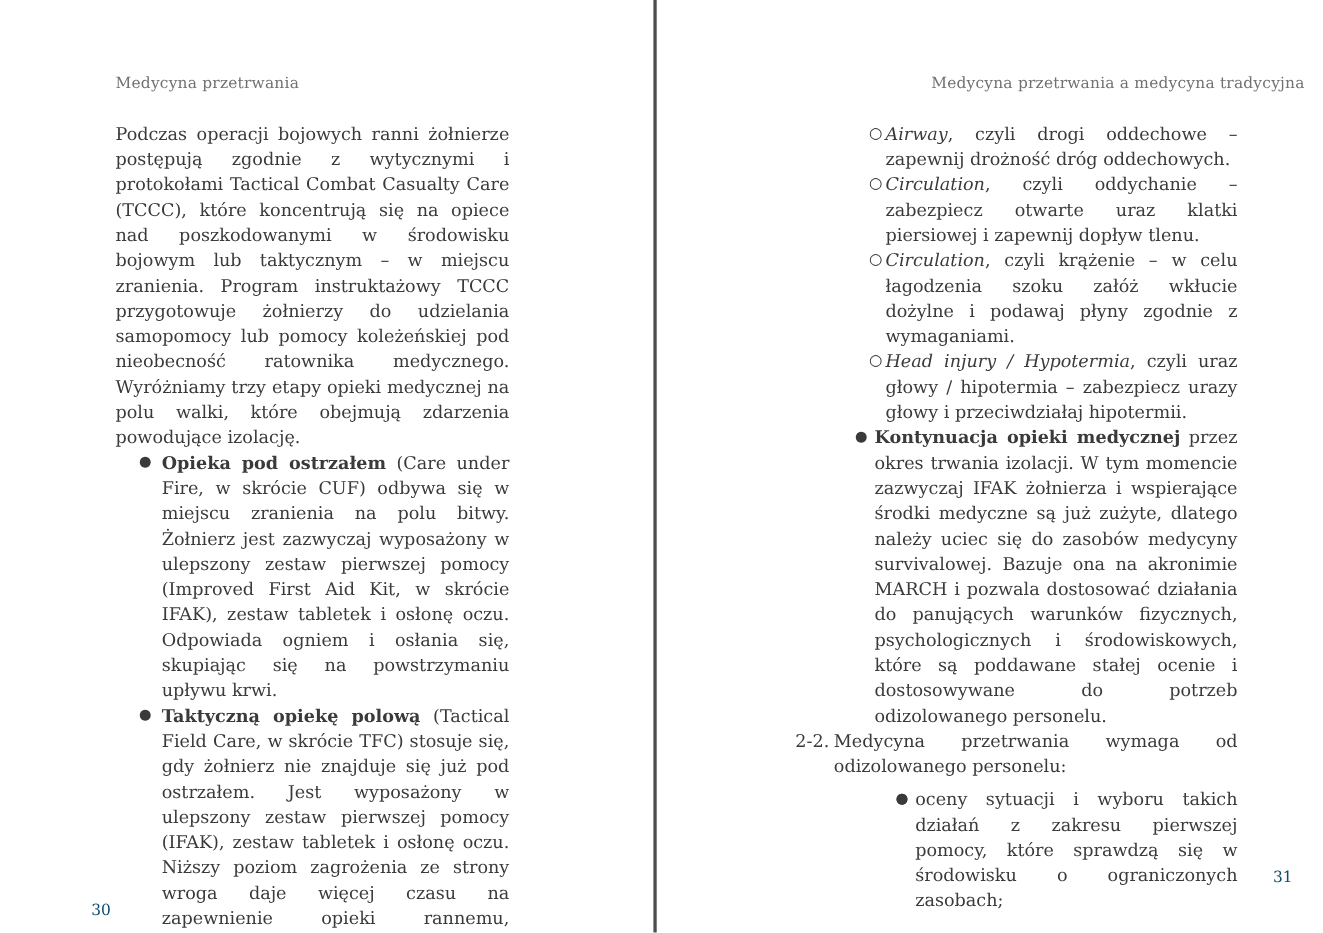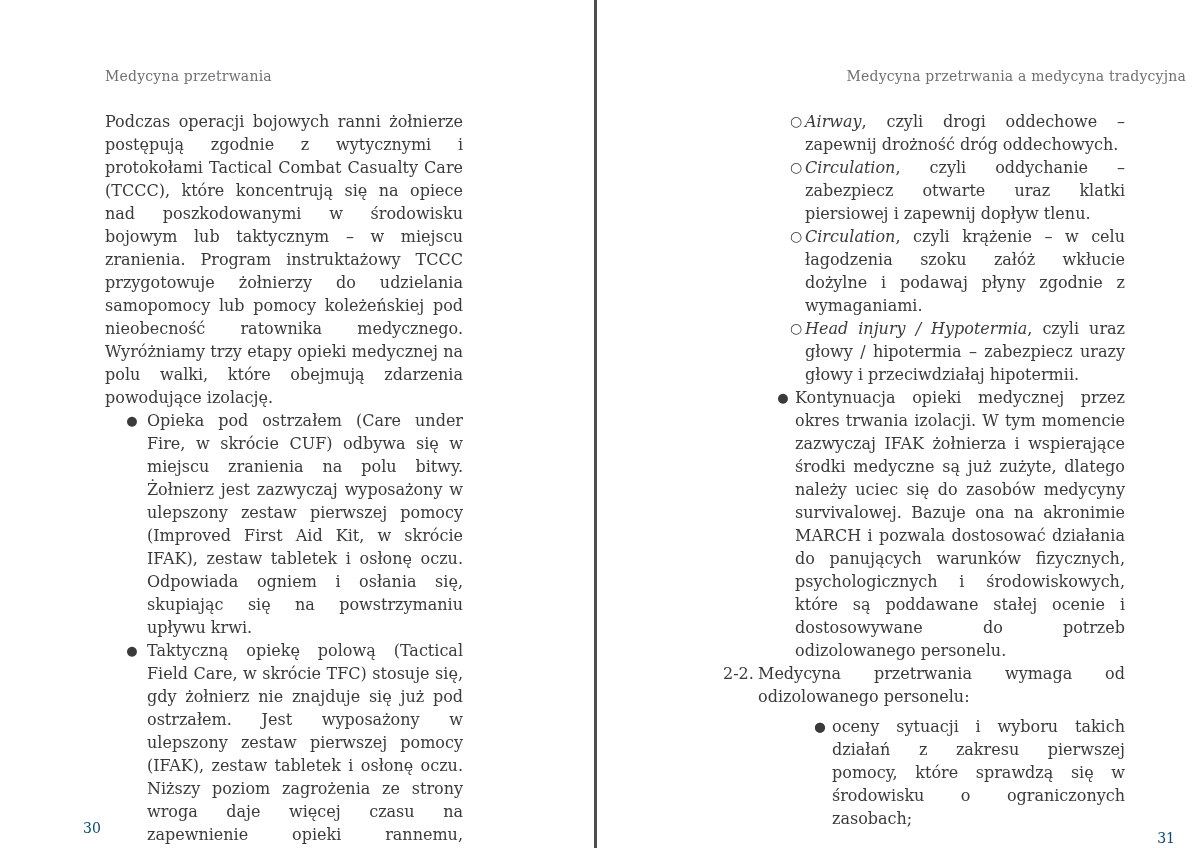--- a/index.html
+++ b/index.html
@@ -31,21 +31,21 @@
   }
   .running-head.rh-left  { left: 105px; }
   .running-head.rh-right { right: 81px; }
 
   .page-number {
     position: absolute;
     font-size: 14px;
     color: #0c4a6e;
   }
   .page-number.pn-left  { left: 83px;  top: 790px; }
-  .page-number.pn-right { right: 92px; top: 800px; }
+  .page-number.pn-right { right: 92px; top: 760px; }
 
   .body-col {
     position: absolute;
     top: 80px;
     font-size: 16px;
     line-height: 23px;
     text-align: justify;
   }
   .page-left  .body-col { left: 105px; width: 358px; }
   .page-right .body-col { left: 126px; width: 402px; }
@@ -78,21 +78,21 @@
     color: #3a3a3a;
   }
   .marker.open { font-size: 14px; }
 
   .numbered { position: relative; padding-left: 35px; }
   .numbered .item-number {
     position: absolute; left: 0; top: 0;
     font-weight: normal;
   }
 
-  .run-bold { font-weight: normal; }
+  .run-bold { font-weight: bold; }
   .run-italic { font-style: italic; }
 </style>
 </head>
 <body>
 
 <div class="spread">
 
   <div class="page page-left">
     <div class="running-head rh-left">Medycyna przetrwania</div>
 

